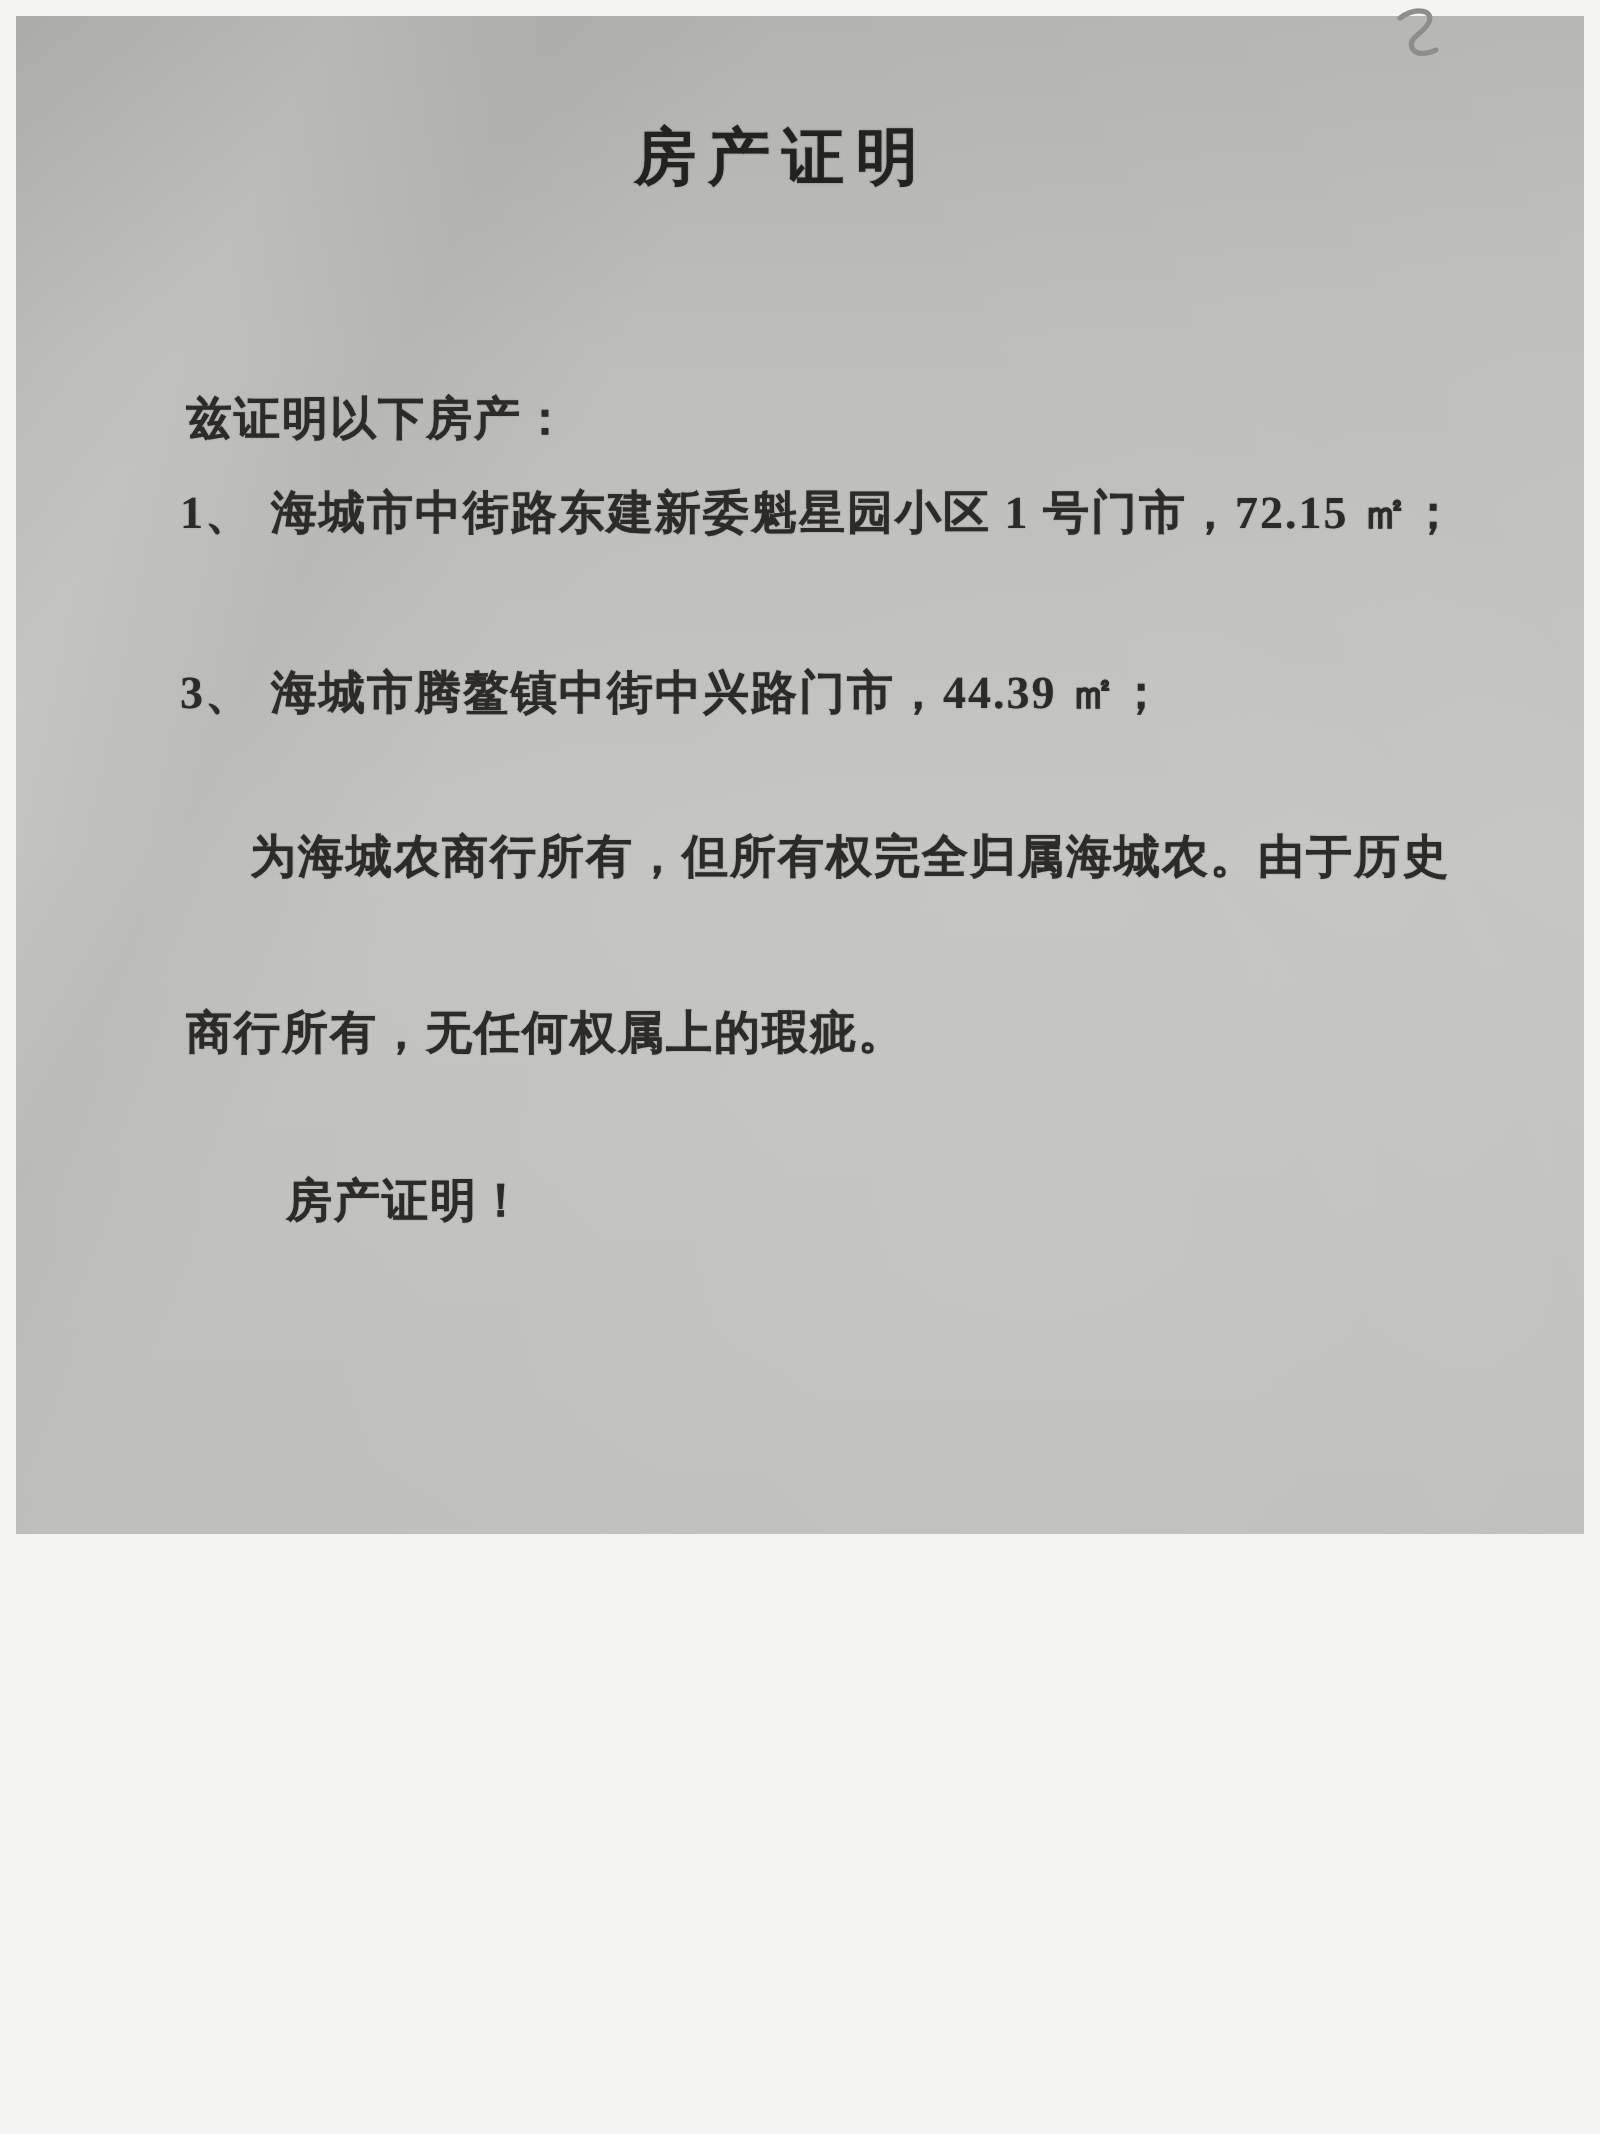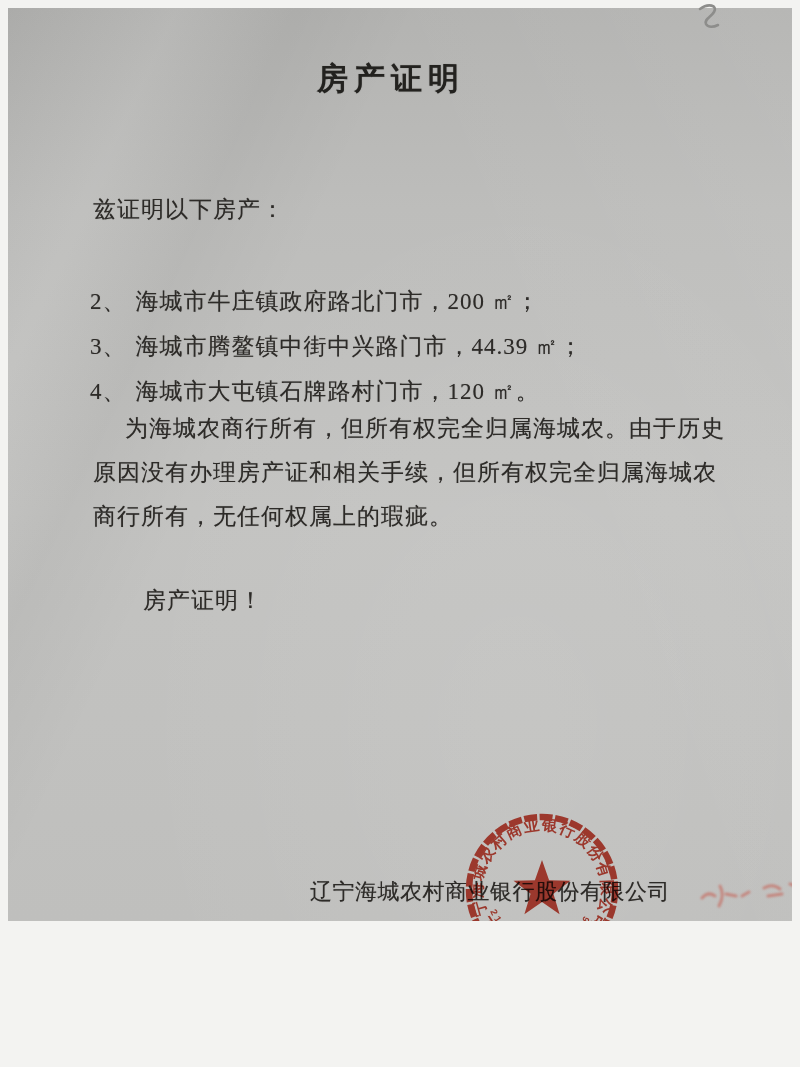--- a/index.html
+++ b/index.html
@@ -14,21 +14,21 @@
   .page {
     position: relative;
     width: 800px;
     height: 1067px;
     background: #f3f3f1;
   }
   
   .photo {
     position: absolute;
     left: 8px; top: 8px;
-    width: 784px; height: 913px;
+    width: 784px; height: 759px;
     background:
       linear-gradient(115deg, rgba(0,0,0,0.045) 0%, rgba(255,255,255,0.05) 14%, rgba(0,0,0,0.035) 24%, rgba(0,0,0,0) 34%),
       linear-gradient(250deg, rgba(255,255,255,0.06) 0%, rgba(0,0,0,0) 38%),
       radial-gradient(ellipse at 65% 78%, rgba(255,255,255,0.07), rgba(255,255,255,0) 55%),
       linear-gradient(180deg, #b3b3b1 0%, #bdbdbb 22%, #c3c3c1 55%, #bfbfbd 100%);
     overflow: hidden;
   }
   .doc-title {
     position: absolute;
     left: 0; right: 18px; top: 50px;
@@ -39,20 +39,21 @@
     color: #23221f;
     text-shadow: 0 0 1px rgba(35,34,31,0.4);
   }
   .line {
     position: absolute;
     color: #2d2b28;
     font-size: 23px;
     letter-spacing: 1px;
     white-space: nowrap;
     text-shadow: 0 0 0.7px rgba(45,43,40,0.45);
+    font-weight: bold;
   }
   .intro   { left: 85px;  top: 186px; }
   .item-1  { left: 82px;  top: 233px; }
   .item-2  { left: 82px;  top: 278px; }
   .item-3  { left: 82px;  top: 323px; }
   .item-4  { left: 82px;  top: 368px; }
   .item .num { display: inline-block; margin-right: 9px; }
   .para-1  { left: 85px;  top: 405px; padding-left: 32px; }
   .para-2  { left: 85px;  top: 449px; }
   .para-3  { left: 85px;  top: 493px; text-align: center; }
@@ -82,32 +83,28 @@
 </head>
 <body>
 
 <div class="page">
   <div class="photo">
 
     <div class="doc-title">房产证明</div>
 
     <div class="line intro">兹证明以下房产：</div>
 
-    <div class="line item item-2">
-      <span class="num">2、</span><span>海城市牛庄镇政府路北门市，200 ㎡；</span>
+    <div class="line item item-1">
+      <span class="num">1、</span><span>海城市中街路东建新委魁星园小区 1 号门市，72.15 ㎡；</span>
     </div>
     <div class="line item item-3">
       <span class="num">3、</span><span>海城市腾鳌镇中街中兴路门市，44.39 ㎡；</span>
     </div>
-    <div class="line item item-4">
-      <span class="num">4、</span><span>海城市大屯镇石牌路村门市，120 ㎡。</span>
-    </div>
 
     <div class="line para-1">为海城农商行所有，但所有权完全归属海城农。由于历史</div>
-    <div class="line para-2">原因没有办理房产证和相关手续，但所有权完全归属海城农</div>
     <div class="line para-3">商行所有，无任何权属上的瑕疵。</div>
 
     <div class="line closing">房产证明！</div>
 
     <div class="line company">辽宁海城农村商业银行股份有限公司</div>
     <div class="line issue-date">2022 年 7 月 1 日</div>
 
     <svg class="red-smudge" viewBox="0 0 112 46" xmlns="http://www.w3.org/2000/svg">
       <g stroke="#c7574a" stroke-width="3" fill="none" stroke-linecap="round">
         <path d="M6 26 q6 -7 13 -2"></path>

